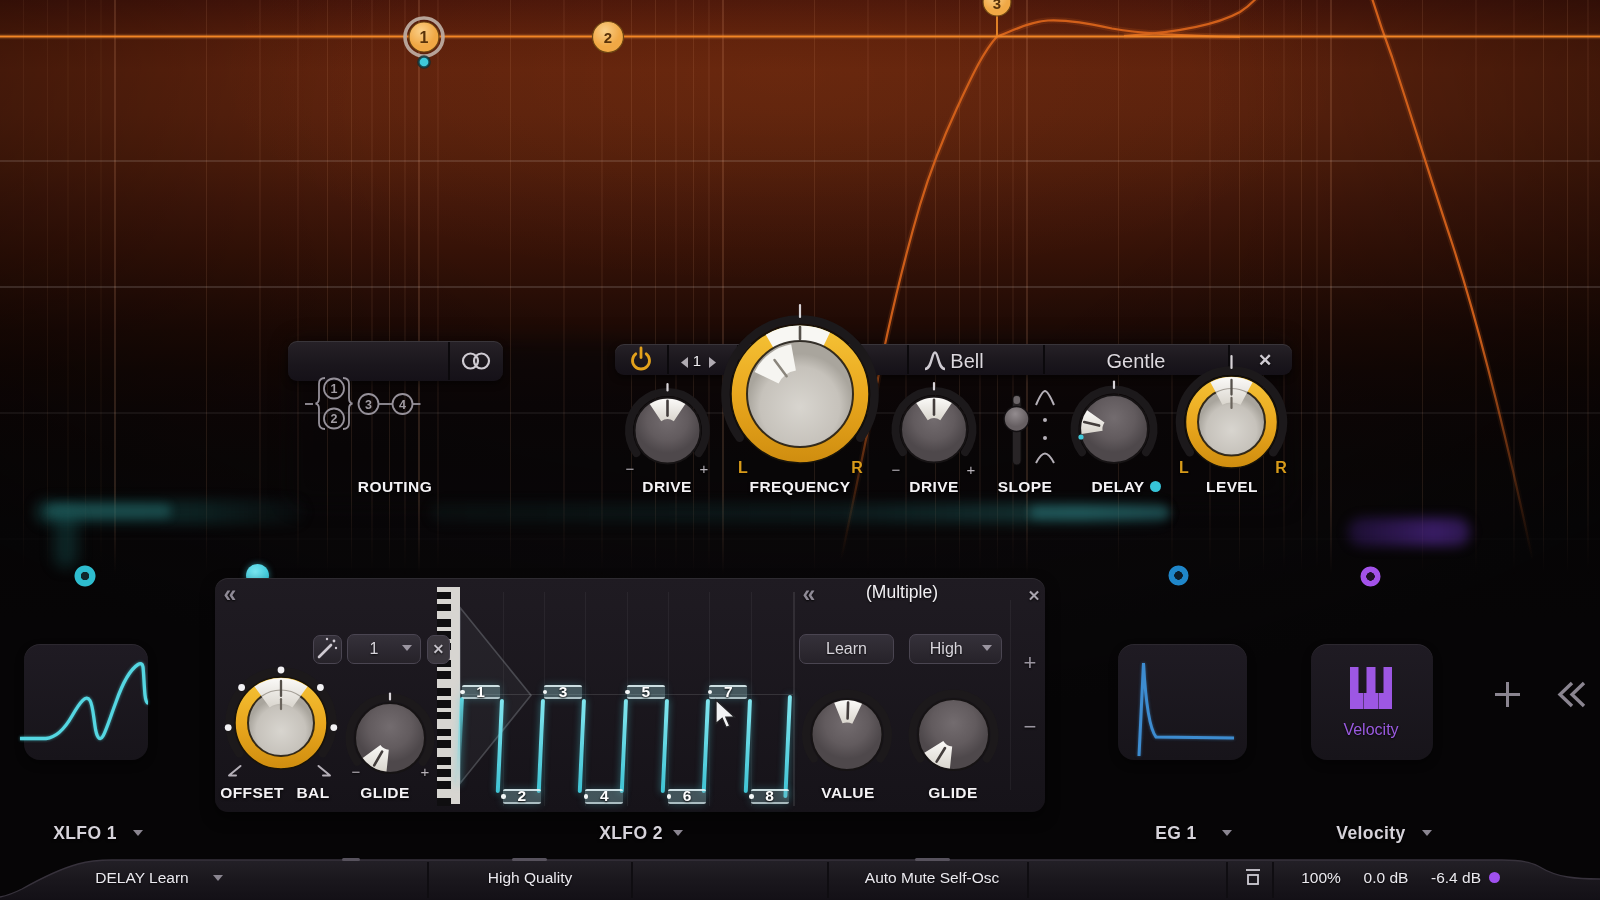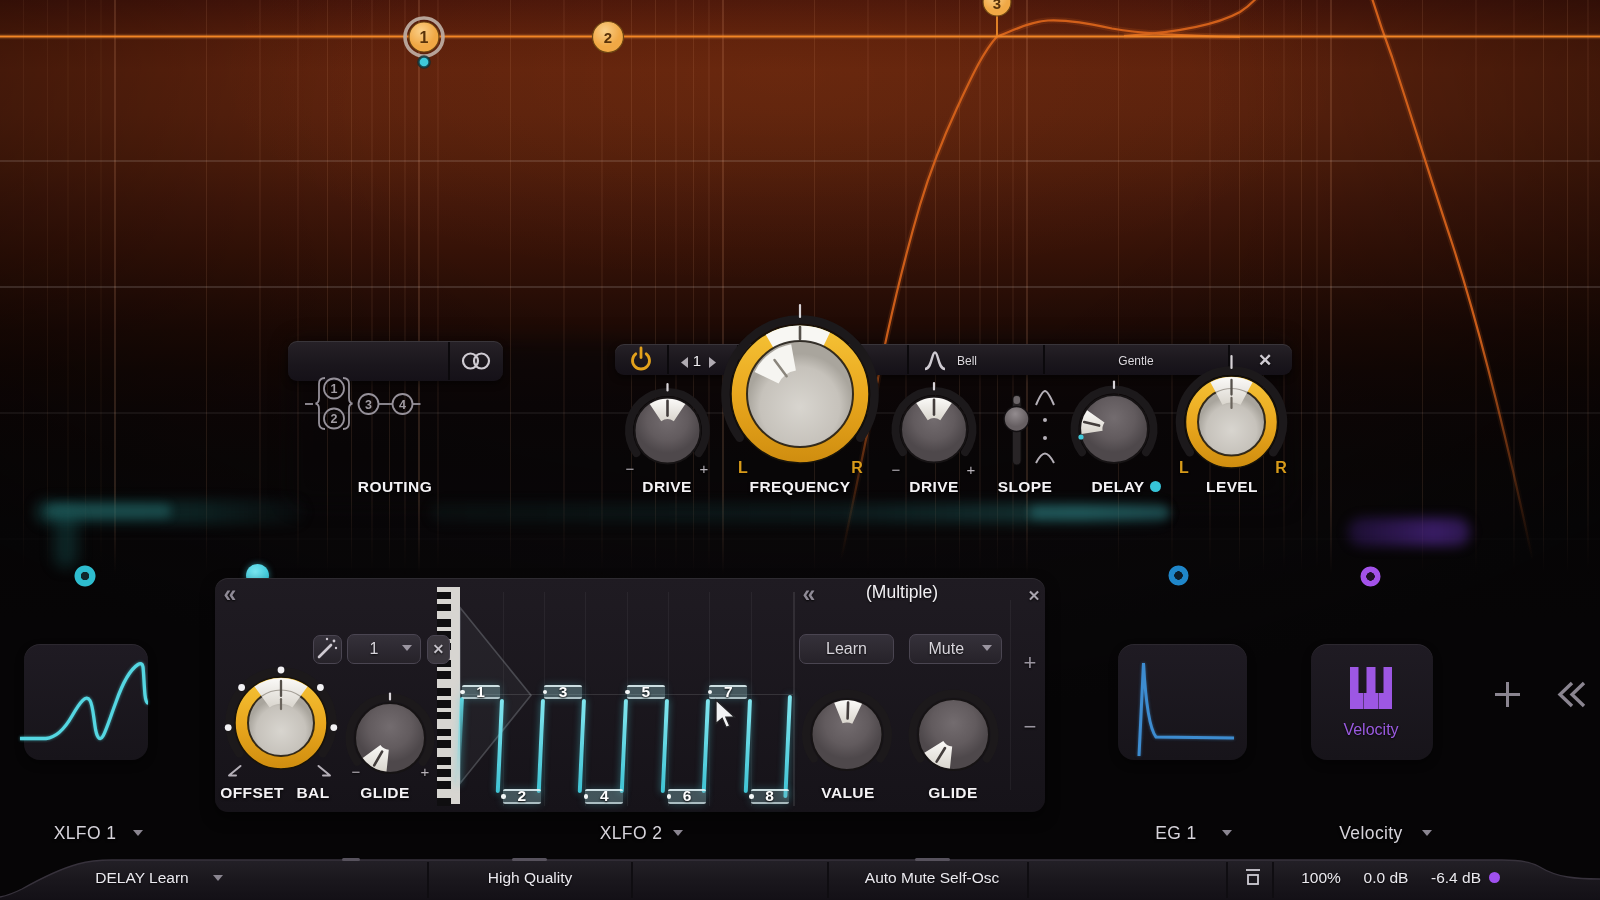--- a/index.html
+++ b/index.html
@@ -9,21 +9,21 @@
    radial-gradient(820px 300px at 780px 75px, rgba(255,115,30,0.07), rgba(255,115,30,0) 70%),
    radial-gradient(ellipse 1150px 640px at 780px 110px, rgba(0,0,0,0) 36%, rgba(0,0,0,0.50) 96%),
    linear-gradient(180deg,#47150a 0px,#581e0b 35px,#5e220d 70px,#59210d 115px,
      #4f1d0b 160px,#42170a 205px,#361207 250px,#2a0e06 290px,#1e0a05 330px,
      #150805 370px,#100707 410px,#0d0808 460px,#0c090b 520px,#0c0a0c 620px,#0c0a0c 900px);
 }
 .lbl { position:absolute; color:#f4f2f5; font-weight:bold; font-size:15.5px; letter-spacing:0.4px;
   text-align:center; text-shadow:0 1px 3px rgba(0,0,0,0.9); transform:translate(-50%,-50%) translateZ(0); white-space:nowrap; }
 .hdr { position:absolute; background:linear-gradient(180deg,#262127 0%,#1b171d 55%,#151118 100%);
   border-radius:9px; box-shadow:inset 0 1px 0 rgba(255,255,255,0.09), 0 3px 6px rgba(0,0,0,0.5); }
-.hdrtxt { position:absolute; color:#dcd8de; font-size:12px; transform:translate(-50%,-50%) translateZ(0); white-space:nowrap;
+.hdrtxt { position:absolute; color:#dcd8de; font-size:20px; transform:translate(-50%,-50%) translateZ(0); white-space:nowrap;
   text-shadow:0 1px 2px rgba(0,0,0,0.8); }
 .vdiv { position:absolute; width:2px; background:#0b090c; }
 .tile { position:absolute; width:124px; height:116px; border-radius:16px;
   background:linear-gradient(180deg,#1f1b23 0%,#17141a 100%);
   box-shadow:inset 0 1px 0 rgba(255,255,255,0.06), 0 4px 8px rgba(0,0,0,0.4); }
 .blur { position:absolute; filter:blur(6px); }
 .step { position:absolute; width:38px; height:14.6px; border-radius:2px;
   border-top:2.5px solid rgba(228,246,249,0.85); border-bottom:2.5px solid rgba(228,246,249,0.65);
   box-shadow:0 0 8px rgba(90,220,230,0.25); }
 .step span { position:absolute; left:0; right:0; top:50%; transform:translateY(-53%) translateZ(0); text-align:center;
@@ -32,21 +32,21 @@
 .conn { position:absolute; width:4px; border-radius:2px; background:linear-gradient(180deg,#82e6ef,#3fc3d4);
   box-shadow:0 0 7px rgba(80,215,228,0.5); transform:skewX(-2.6deg); transform-origin:top center; }
 .btn { position:absolute; z-index:5; border:1.5px solid #4a4551; border-radius:7px;
   background:linear-gradient(180deg,#35313a,#262229); color:#d8d5dc; font-size:16px;
   text-align:center; text-shadow:0 1px 2px rgba(0,0,0,0.8); }
 .ddarrow { position:absolute; z-index:7; width:0; height:0; border-left:5.5px solid transparent; border-right:5.5px solid transparent;
   border-top:6.5px solid #9a95a0; }
 .seldd { position:absolute; width:0; height:0; border-left:5px solid transparent; border-right:5px solid transparent;
   border-top:6px solid #8a8590; }
 .dash { position:absolute; height:3px; background:#57525d; border-radius:2px; top:857.5px; }
-.bot-lbl { position:absolute; color:#d6d3da; font-weight:normal; font-size:17.5px; letter-spacing:0.4px;
+.bot-lbl { position:absolute; color:#d6d3da; font-weight:bold; font-size:17.5px; letter-spacing:0.4px;
   transform:translate(-50%,-50%) translateZ(0); text-shadow:0 1px 3px rgba(0,0,0,0.9); white-space:nowrap; }
 .bar-txt { position:absolute; color:#ebe9ef; font-size:15.5px; transform:translate(-50%,-50%) translateZ(0); white-space:nowrap;
   text-shadow:0 1px 2px rgba(0,0,0,0.7); }
 </style></head>
 <body>
 <div id="app">
   <div class="disp"></div>
   <div style="position:absolute;left:290px;top:340px;width:1000px;height:165px;border-radius:14px;background:rgba(8,6,8,0.55);filter:blur(10px)"></div>
 
   <svg width="1600" height="900" style="position:absolute;left:0;top:0">
@@ -309,21 +309,21 @@
     </div>
     <div class="step" style="left:750.5999999999999px;top:789.0px;background:rgba(140,192,198,0.3)">
       <span>8</span>
       <i class="sdot"></i>
     </div>
 
   <div class="hdrtxt" style="left:809px;top:594px;font-size:23px;color:#8f8a96;font-weight:bold">«</div>
   <div class="hdrtxt" style="left:902px;top:591.5px;font-size:17.5px;font-weight:normal;color:#f2f0f4">(Multiple)</div>
   <div class="hdrtxt" style="left:1034px;top:596px;font-size:15px;color:#a8a4ae;font-weight:bold">✕</div>
   <div class="btn" style="left:799px;top:633.5px;width:95px;height:30.5px;line-height:27px">Learn</div>
-  <div class="btn" style="left:908.5px;top:633.5px;width:93.5px;height:30.5px;line-height:27px;text-indent:-18px">Mute</div>
+  <div class="btn" style="left:908.5px;top:633.5px;width:93.5px;height:30.5px;line-height:27px;text-indent:-18px">High</div>
   <div class="ddarrow" style="left:982px;top:645px"></div>
   <div style="position:absolute;left:1010px;top:600px;width:1px;height:190px;background:rgba(255,255,255,0.05)"></div>
   <div class="hdrtxt" style="left:1030px;top:663px;font-size:22px;color:#9a95a0">+</div>
   <div class="hdrtxt" style="left:1030px;top:727px;font-size:22px;color:#9a95a0">−</div>
   <div class="lbl" style="left:848px;top:793px">VALUE</div>
   <div class="lbl" style="left:953px;top:793px">GLIDE</div>
 
   <div class="tile" style="left:24px;top:644px"></div>
   <div class="tile" style="left:1118px;top:644px;width:129px"></div>
   <div class="tile" style="left:1311px;top:644px;width:122px"></div>

